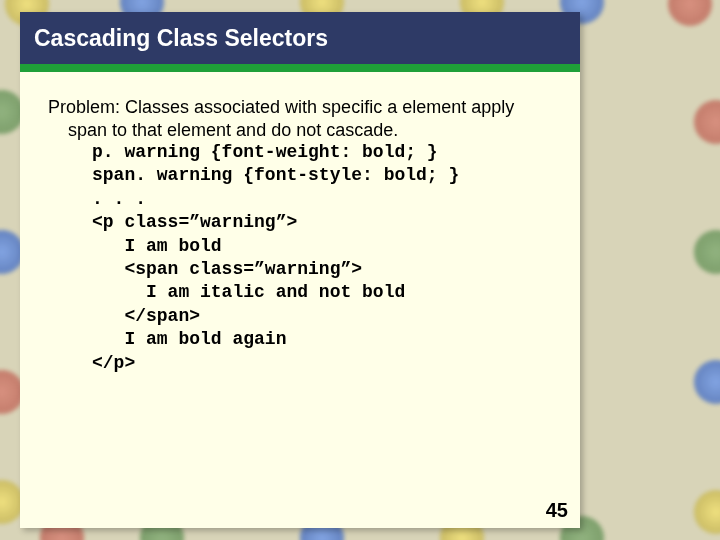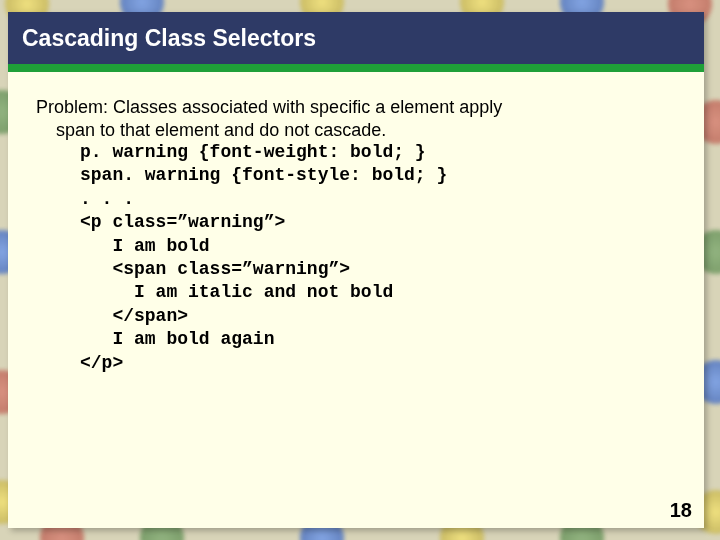--- a/index.html
+++ b/index.html
@@ -41,22 +41,22 @@
   .d14 { bottom: -20px; left: 440px; background: radial-gradient(circle, #f2e27a, #b8a94f); }
   .d15 { bottom: -20px; left: 560px; background: radial-gradient(circle, #8ab07a, #6a905a); }
   
   .d16 { top: 90px; left: -20px; background: radial-gradient(circle, #8ab07a, #6a905a); }
   .d17 { top: 230px; left: -20px; background: radial-gradient(circle, #7aa0e8, #4a6bb0); }
   .d18 { top: 370px; left: -20px; background: radial-gradient(circle, #d88a7a, #b86a5a); }
   .d19 { top: 480px; left: -20px; background: radial-gradient(circle, #f2e27a, #b8a94f); }
 
   .slide {
     position: absolute;
-    top: 12px; left: 8px;
-    width: 696px; height: 516px;
+    top: 12px; left: 20px;
+    width: 560px; height: 516px;
     background: #ffffe8;
     box-shadow: 3px 3px 6px rgba(0,0,0,0.25);
   }
   .title-bar {
     background: #2e3a66;
     color: #ffffff;
     height: 60px;
     display: flex;
     align-items: center;
     padding-left: 14px;
@@ -128,14 +128,14 @@
 span. warning {font-style: bold; }
 . . .
 &lt;p class=”warning”&gt;
    I am bold
    &lt;span class=”warning”&gt;
      I am italic and not bold
    &lt;/span&gt;
    I am bold again
 &lt;/p&gt;</div>
   </div>
-  <div class="page-num">18</div>
+  <div class="page-num">45</div>
 </div>
 
 </body></html>

